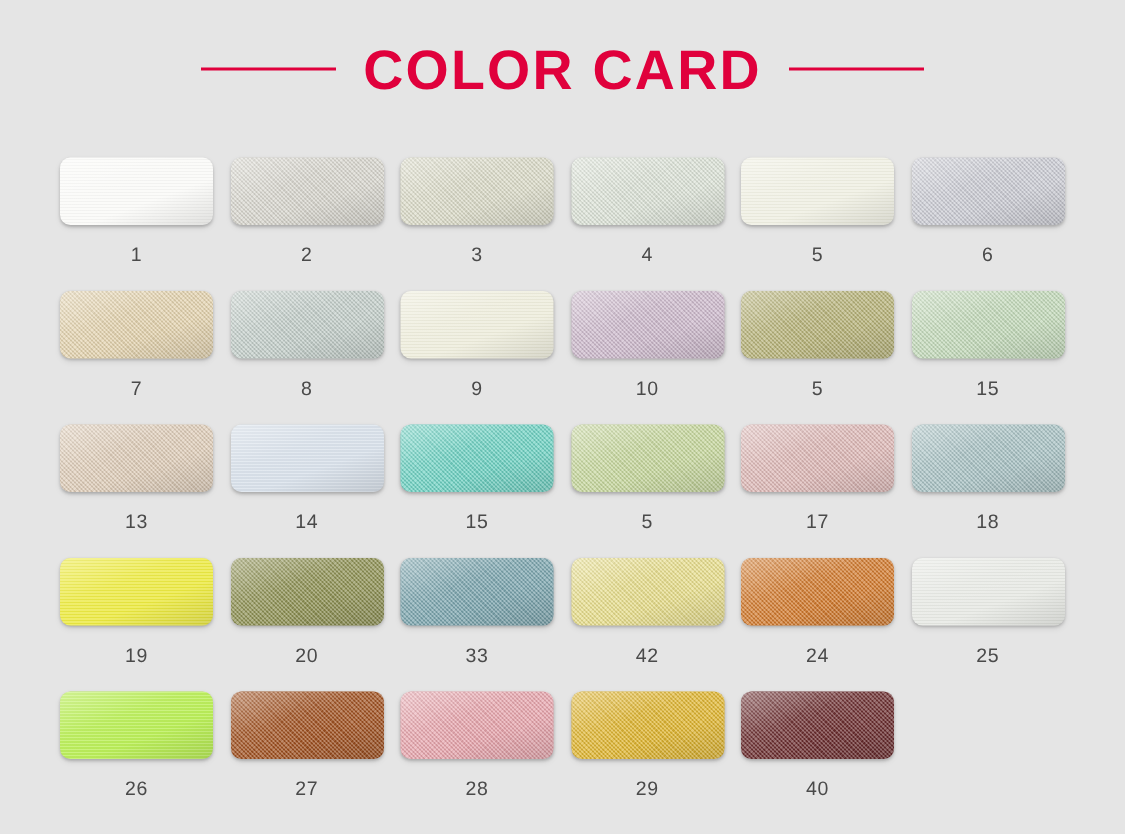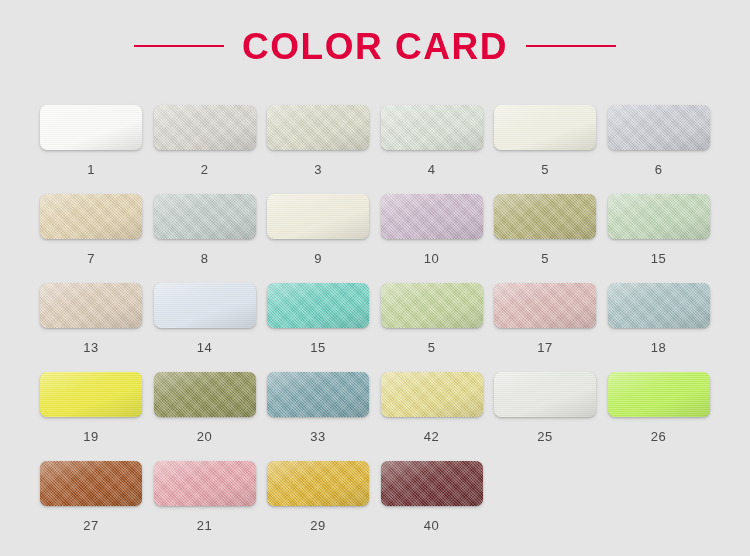--- a/index.html
+++ b/index.html
@@ -210,34 +210,38 @@
       </div>
       <div class="cell">
         <div class="swatch" style="background: rgb(122, 164, 174);"></div>
         <div class="swatch-label">33</div>
       </div>
       <div class="cell">
         <div class="swatch" style="background: rgb(232, 222, 138);"></div>
         <div class="swatch-label">42</div>
       </div>
       <div class="cell">
+        <div class="swatch" style="background: rgb(210, 121, 43);"></div>
+        <div class="swatch-label">24</div>
+      </div>
+      <div class="cell">
         <div class="swatch plain" style="background: rgb(230, 232, 227);"></div>
         <div class="swatch-label">25</div>
       </div>
       <div class="cell">
         <div class="swatch plain" style="background: rgb(188, 240, 90);"></div>
         <div class="swatch-label">26</div>
       </div>
       <div class="cell">
         <div class="swatch" style="background: rgb(160, 80, 31);"></div>
         <div class="swatch-label">27</div>
       </div>
       <div class="cell">
         <div class="swatch" style="background: rgb(232, 164, 172);"></div>
-        <div class="swatch-label">21</div>
+        <div class="swatch-label">28</div>
       </div>
       <div class="cell">
         <div class="swatch" style="background: rgb(224, 181, 46);"></div>
         <div class="swatch-label">29</div>
       </div>
       <div class="cell">
         <div class="swatch" style="background: rgb(107, 44, 46);"></div>
         <div class="swatch-label">40</div>
       </div>
     </div>

